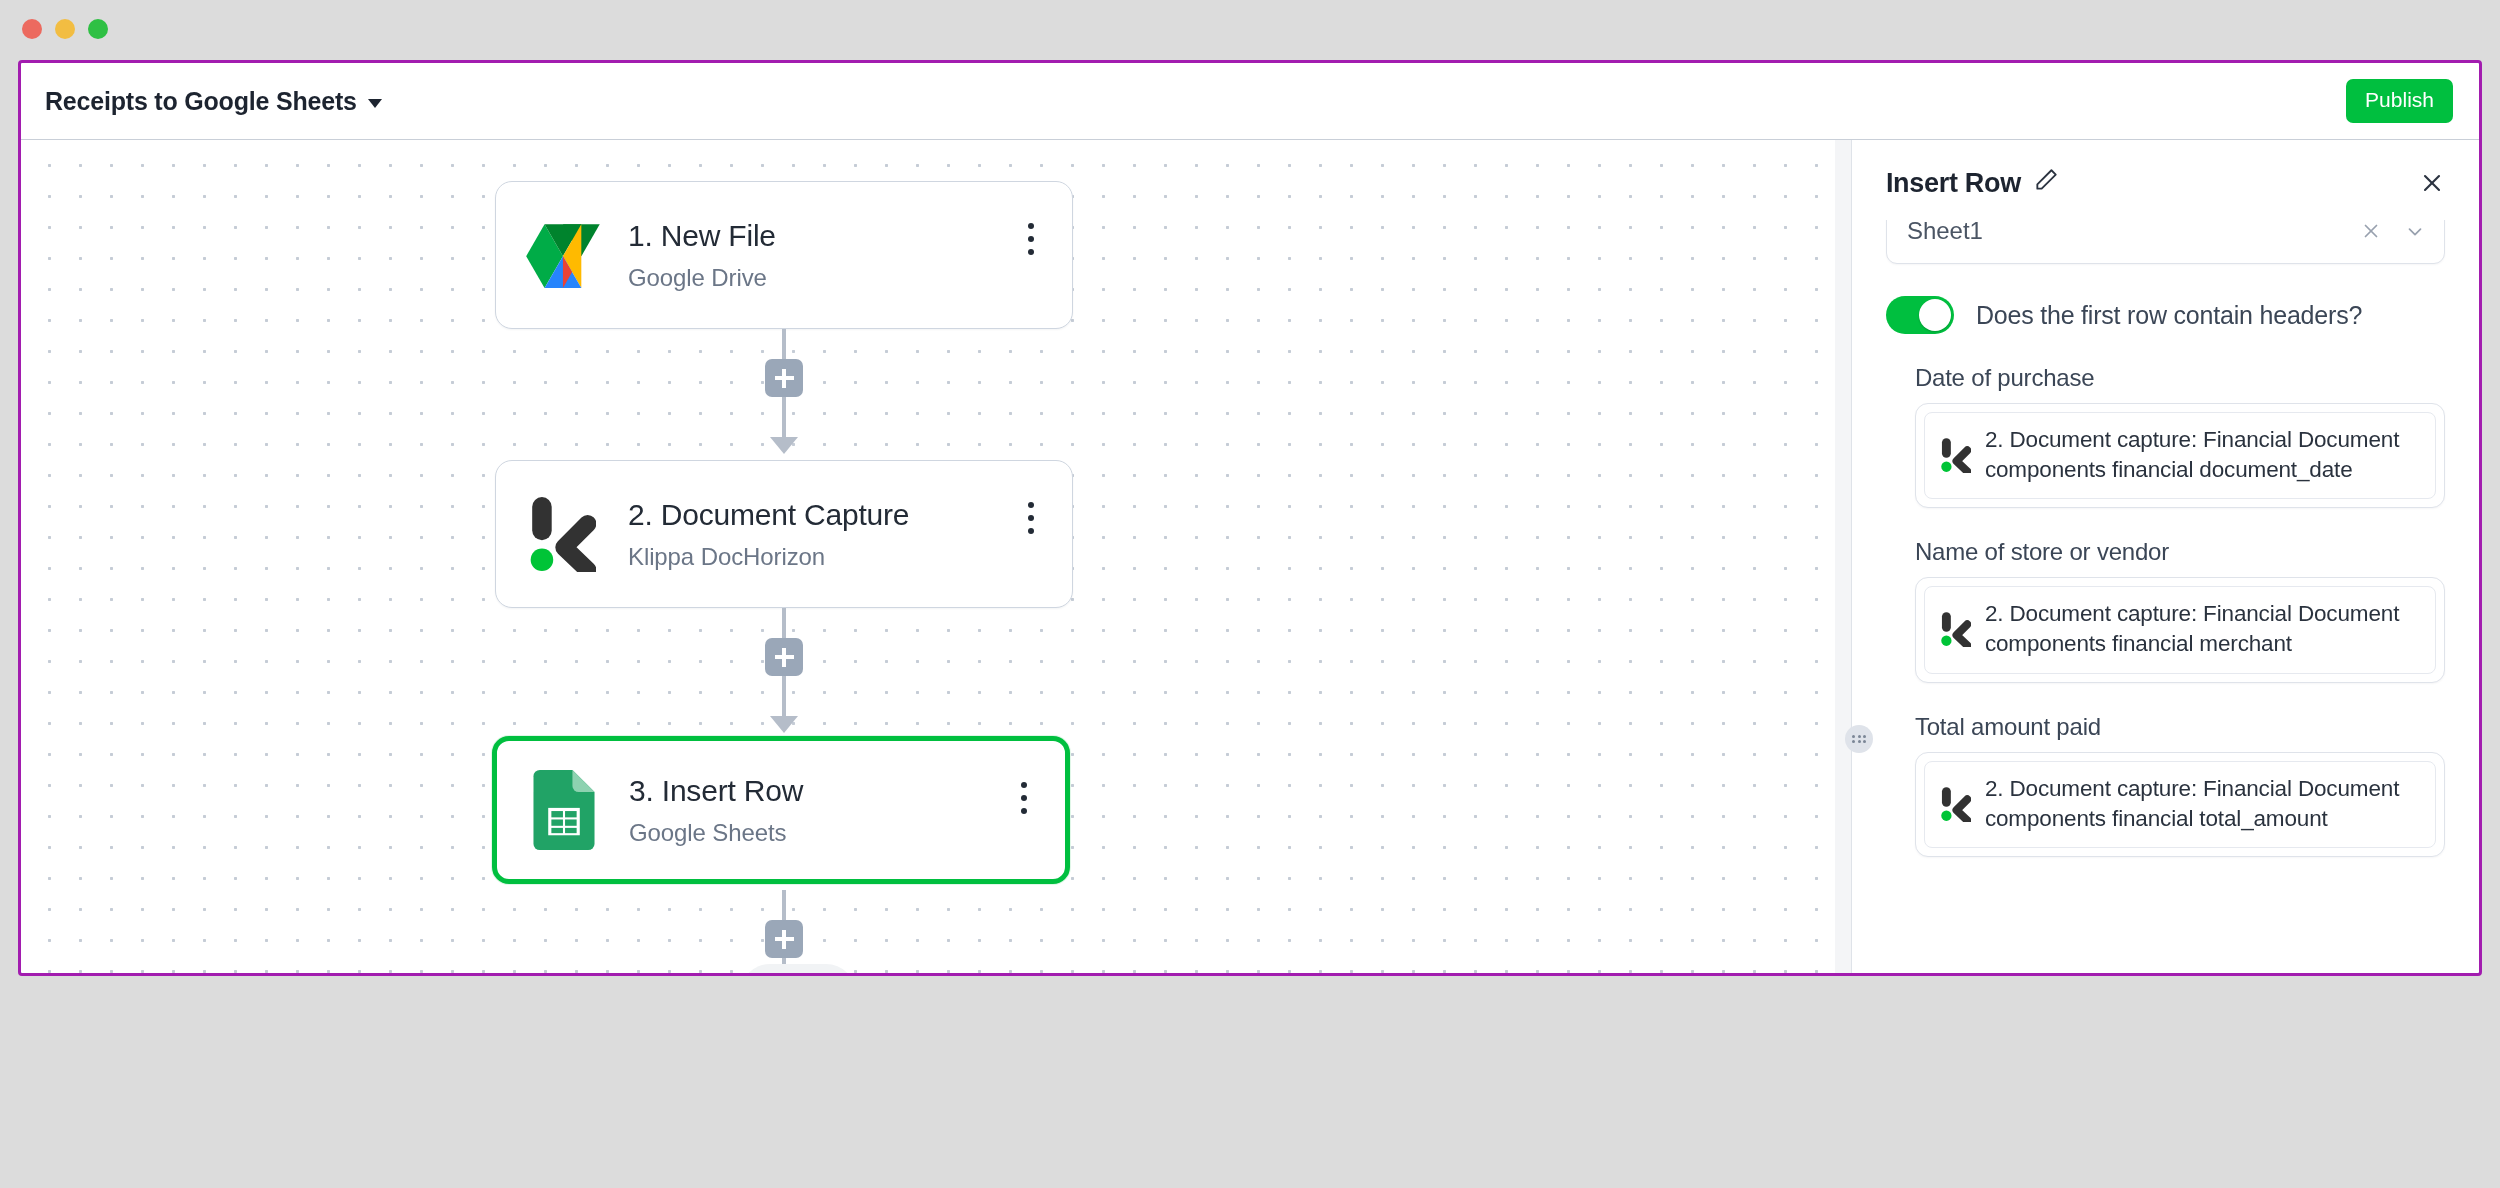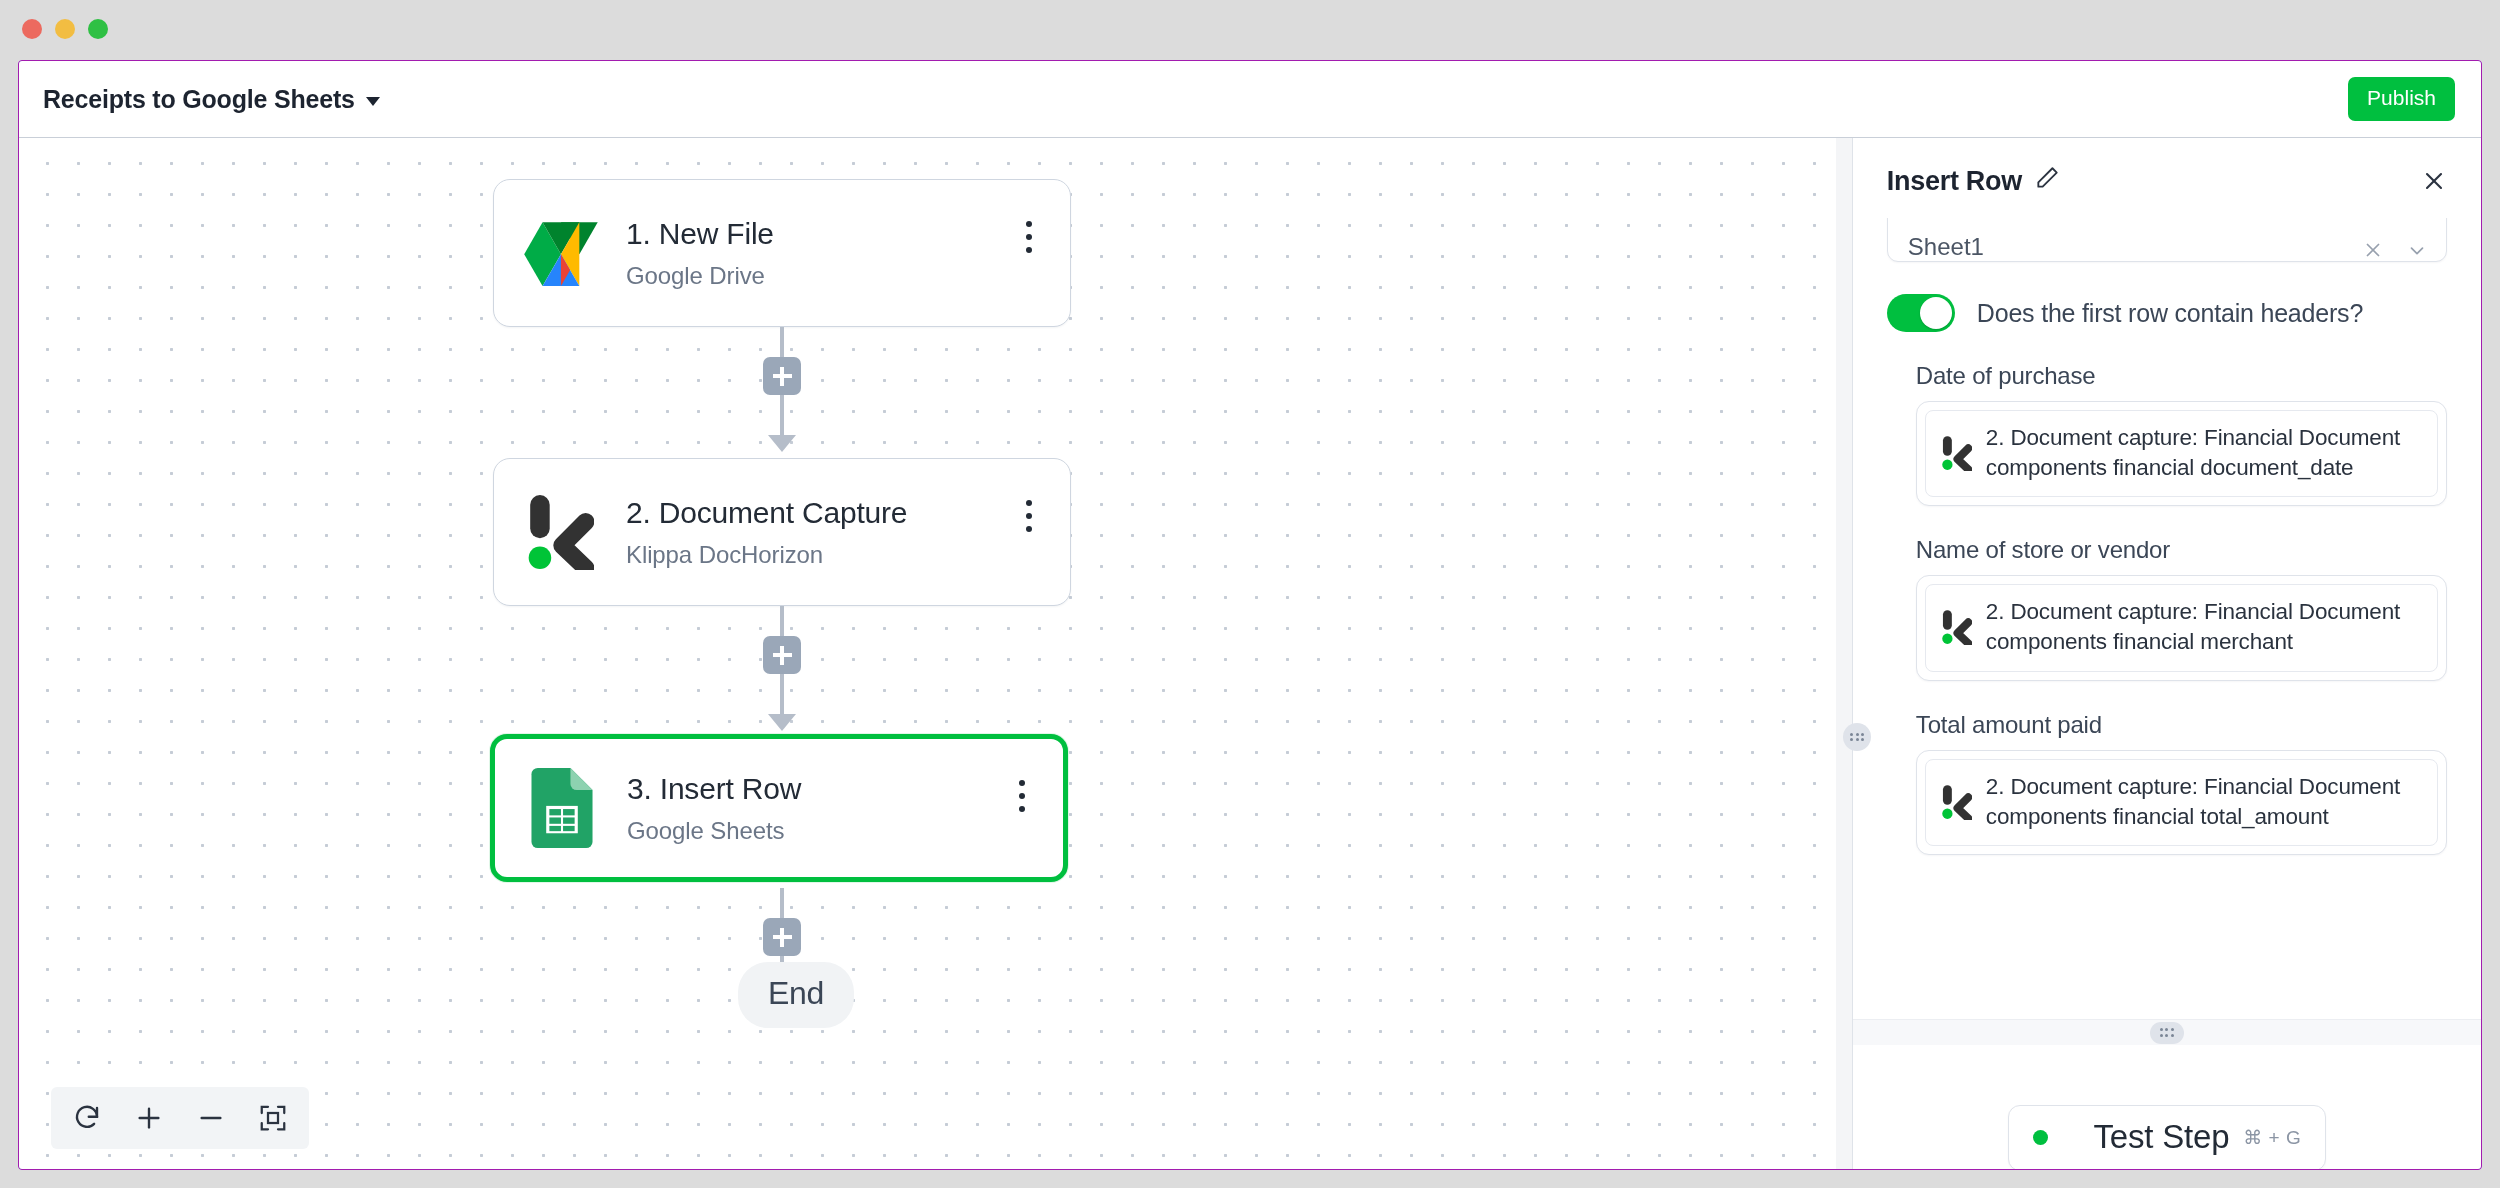--- a/index.html
+++ b/index.html
@@ -20,23 +20,23 @@
     display: flex; align-items: center; padding-left: 22px; gap: 13px;
   }
   .dot { width: 20px; height: 20px; border-radius: 50%; }
   .dot.red    { background: #ec6a5f; }
   .dot.yellow { background: #f2bd42; }
   .dot.green  { background: #2fc044; }
 
   
   #app-frame {
     position: absolute;
-    left: 18px; top: 60px; width: 2464px; height: 1110px;
+    left: 18px; top: 60px; width: 2464px; height: 916px;
     background: #6d28d9;
-    border: 1px solid #a21caf;
+    border: 3px solid #a21caf;
     border-radius: 4px;
     overflow: hidden;
   }
 
   
   #app-header {
     position: absolute; top: 0; left: 0; right: 0; height: 77px;
     background: #ffffff;
     border-bottom: 1px solid #c9cfd8;
     display: flex; align-items: center; justify-content: space-between;
@@ -193,21 +193,21 @@
     padding: 0 34px;
     overflow: hidden;
   }
   .select-field {
     position: relative;
     height: 66px;
     margin-top: -22px;
     border: 1.5px solid #dfe3ea;
     border-radius: 11px;
     background: #fff;
-    display: flex; align-items: flex-end;
+    display: flex; align-items: center;
     padding: 0 18px 0 20px;
     box-shadow: 0 1px 2px rgba(20,30,50,.04);
     overflow: hidden;
   }
   .select-value {
     flex: 1 1 auto;
     font-size: 24px; color: #4b5564;
   }
   .select-actions { display: flex; align-items: center; gap: 22px; }
 

